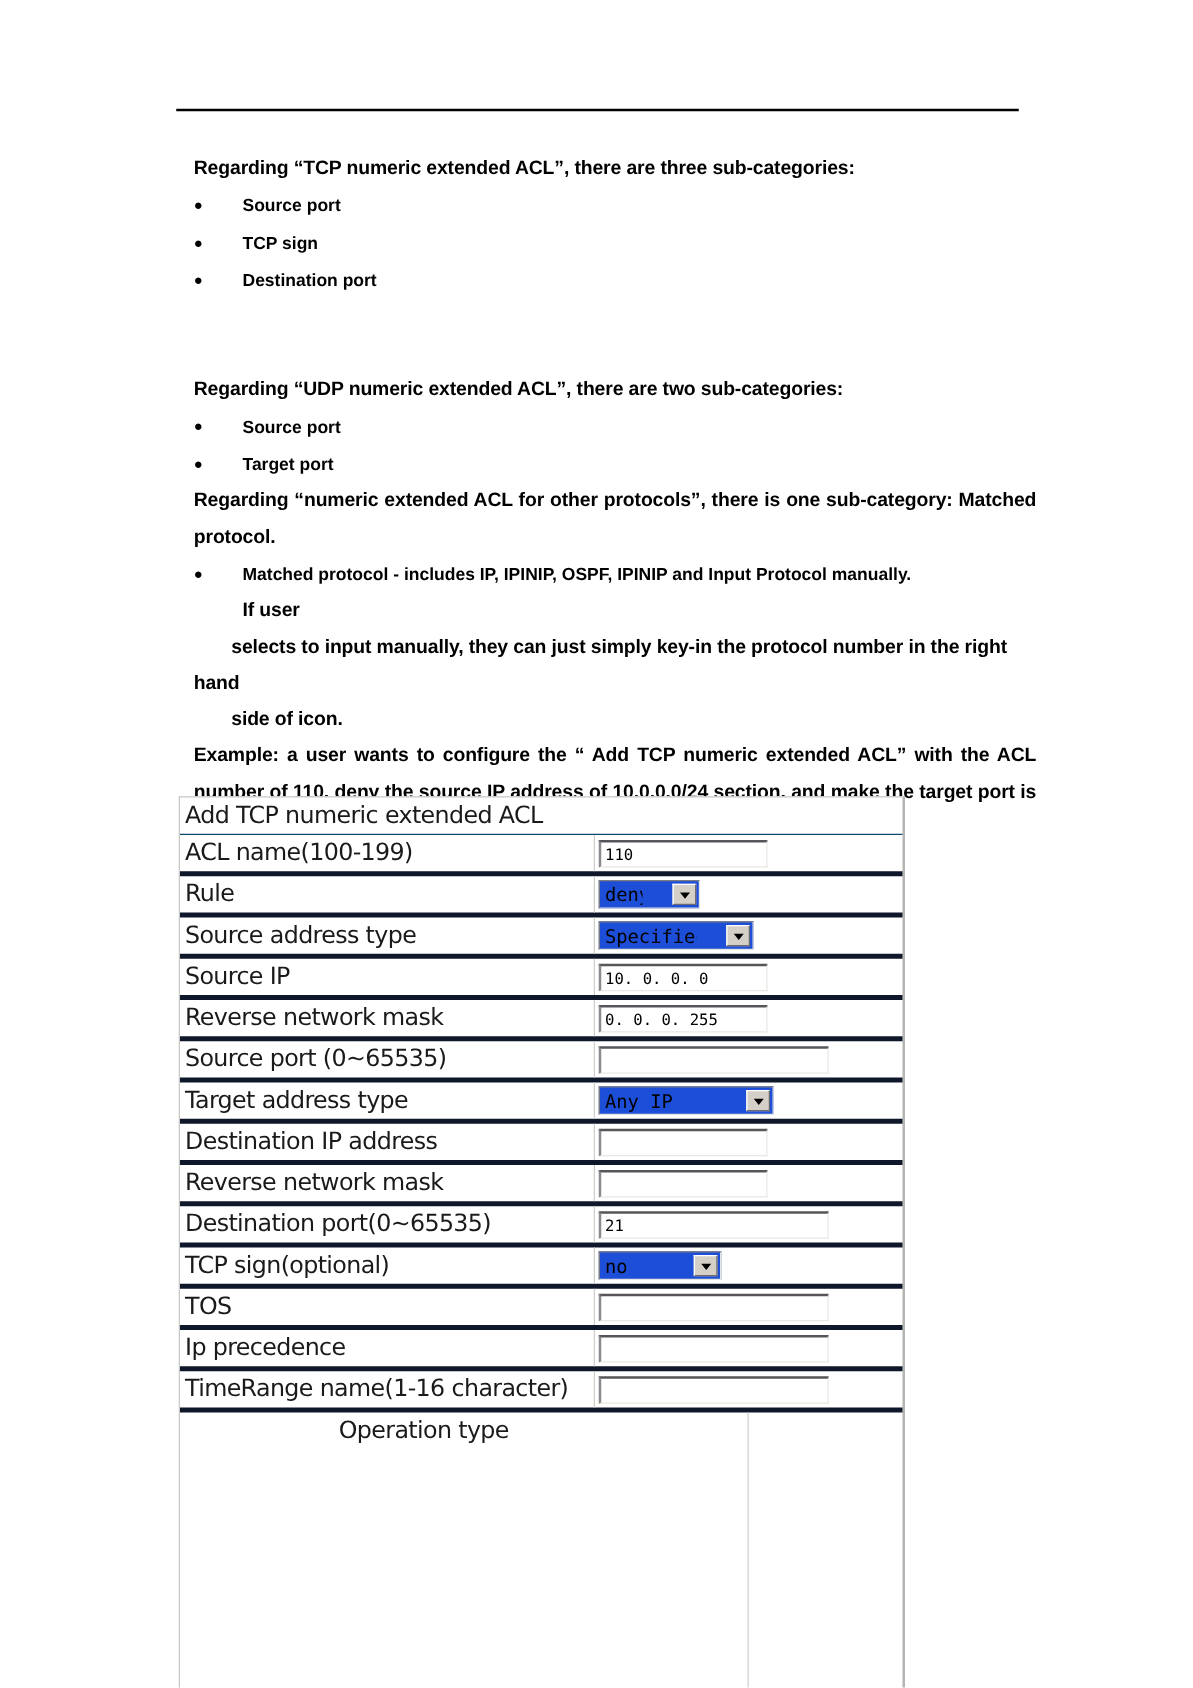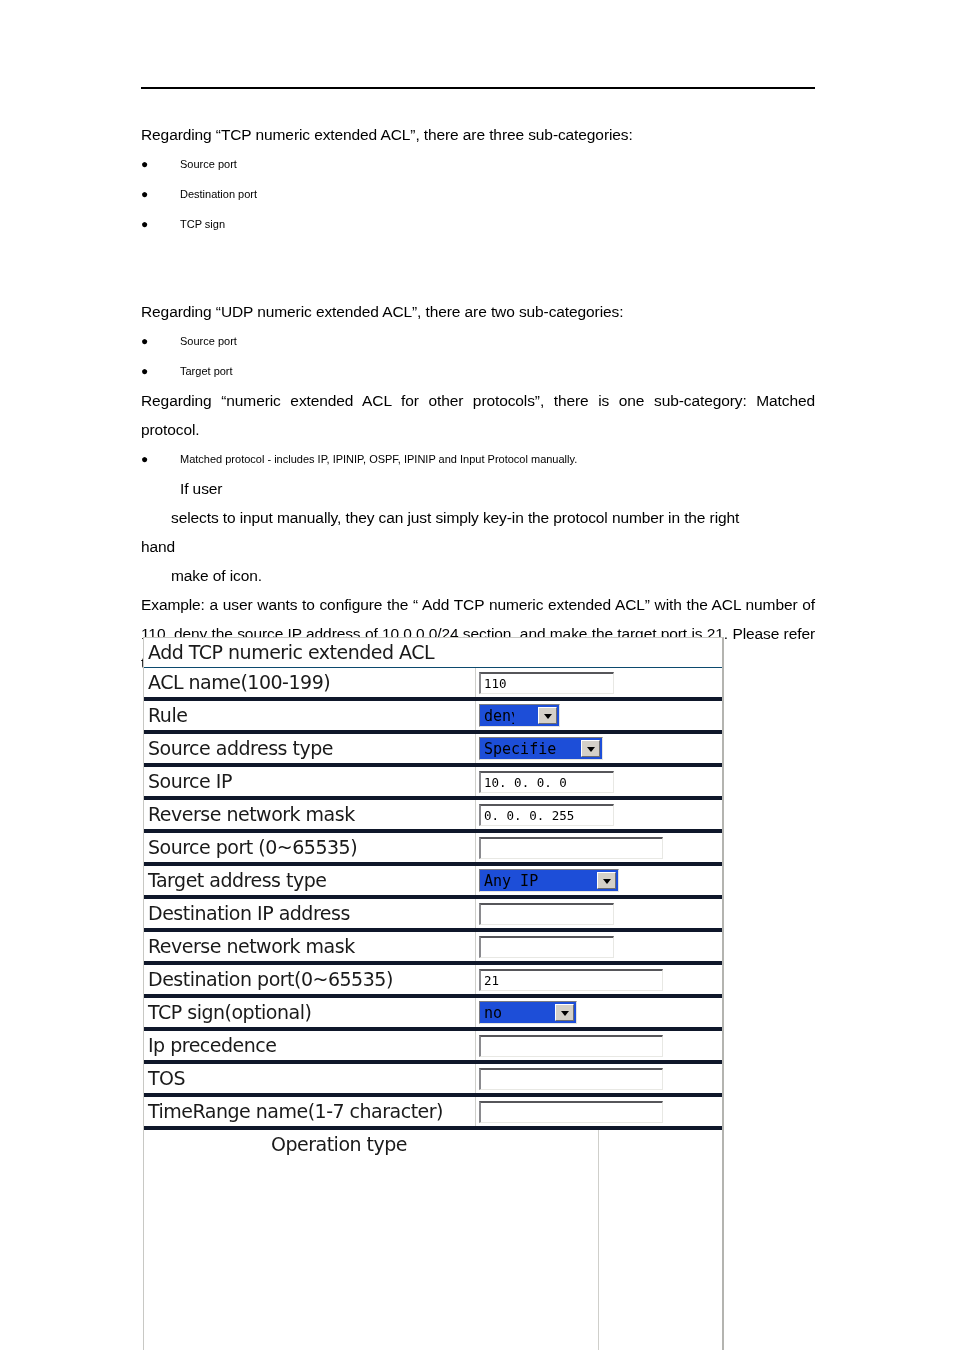--- a/index.html
+++ b/index.html
@@ -29,41 +29,42 @@
     left: 141px;
     top: 87px;
     width: 674px;
     height: 0;
     border-top: 2px solid #000;
   }
 
   
   .body-text {
     position: absolute;
-    left: 141px;
+    left: 155px;
     top: 120px;
     width: 674px;
+    font-weight: bold;
   }
 
   .para {
     font-size: 15.5px;
     line-height: 29px;
     margin: 0;
     text-align: left;
     letter-spacing: -0.1px;
   }
   .para.justify {
     text-align: justify;
     text-justify: inter-word;
   }
 
   .bullet-row {
     display: flex;
     align-items: flex-end;
-    font-size: 11px;
+    font-size: 14px;
     line-height: 29px;
     margin: 0;
   }
   .bullet-dot {
     width: 39px;
     flex: 0 0 39px;
     font-size: 13px;
     line-height: 29px;
   }
   .bullet-dot::before {
@@ -216,25 +217,25 @@
   <div class="body-text">
 
     <p class="para">Regarding “TCP numeric extended ACL”, there are three sub-categories:</p>
 
     <div class="bullet-row">
       <span class="bullet-dot"></span>
       <span class="bullet-text">Source port</span>
     </div>
     <div class="bullet-row">
       <span class="bullet-dot"></span>
+      <span class="bullet-text">TCP sign</span>
+    </div>
+    <div class="bullet-row">
+      <span class="bullet-dot"></span>
       <span class="bullet-text">Destination port</span>
-    </div>
-    <div class="bullet-row">
-      <span class="bullet-dot"></span>
-      <span class="bullet-text">TCP sign</span>
     </div>
 
     <div class="spacer-line"></div>
     <div class="spacer-line"></div>
 
     <p class="para">Regarding “UDP numeric extended ACL”, there are two sub-categories:</p>
 
     <div class="bullet-row">
       <span class="bullet-dot"></span>
       <span class="bullet-text">Source port</span>
@@ -246,21 +247,21 @@
 
     <p class="para justify">Regarding “numeric extended ACL for other protocols”, there is one sub-category: Matched protocol.</p>
 
     <div class="bullet-row">
       <span class="bullet-dot"></span>
       <span class="bullet-text">Matched protocol - includes IP, IPINIP, OSPF, IPINIP and Input Protocol manually.</span>
     </div>
     <p class="para indent-1">If user</p>
     <p class="para indent-2">selects to input manually, they can just simply key-in the protocol number in the right</p>
     <p class="para">hand</p>
-    <p class="para indent-2">make of icon.</p>
+    <p class="para indent-2">side of icon.</p>
 
     <p class="para justify">Example: a user wants to configure the “ Add TCP numeric extended ACL” with the ACL number of 110, deny the source IP address of 10.0.0.0/24 section, and make the target port is 21. Please refer the following configurations and then click the icon of “Add”.</p>
 
   </div>
 
   <div class="form-shot">
 
     <div class="fs-row fs-title-row">
       <div class="fs-label">Add TCP numeric extended ACL</div>
     </div>
@@ -348,35 +349,35 @@
       <div class="fs-label">TCP sign(optional)</div>
       <div class="fs-field">
         <div class="w-select s-md">
           <span class="w-select-text">no</span>
           <span class="w-select-btn"></span>
         </div>
       </div>
     </div>
 
     <div class="fs-row">
+      <div class="fs-label">TOS</div>
+      <div class="fs-field">
+        <div class="w-input wide"></div>
+      </div>
+    </div>
+
+    <div class="fs-row">
       <div class="fs-label">Ip precedence</div>
       <div class="fs-field">
         <div class="w-input wide"></div>
       </div>
     </div>
 
     <div class="fs-row">
-      <div class="fs-label">TOS</div>
-      <div class="fs-field">
-        <div class="w-input wide"></div>
-      </div>
-    </div>
-
-    <div class="fs-row">
-      <div class="fs-label">TimeRange name(1-7 character)</div>
+      <div class="fs-label">TimeRange name(1-16 character)</div>
       <div class="fs-field">
         <div class="w-input wide"></div>
       </div>
     </div>
 
     <div class="fs-row">
       <div class="fs-label">Operation type</div>
       <div class="fs-field">
         <div class="w-select s-sm">
           <span class="w-select-text">Add</span>

